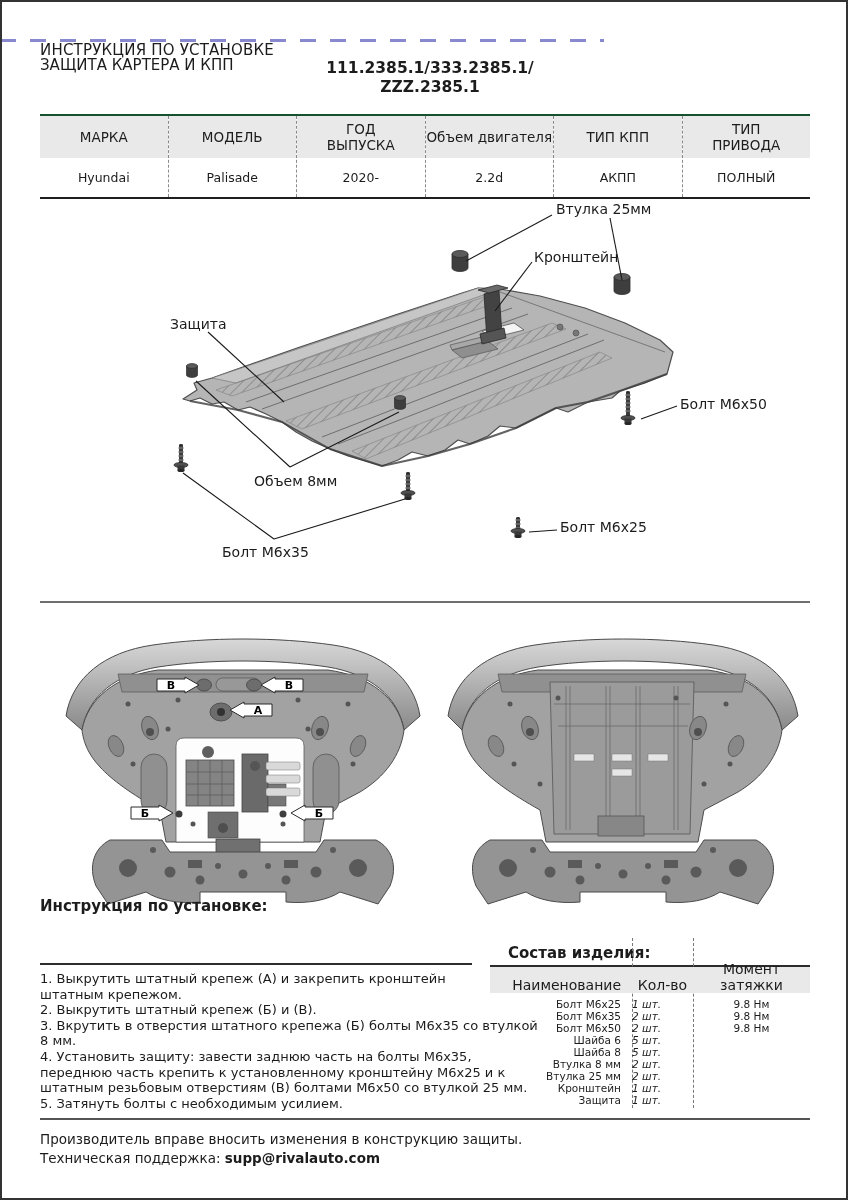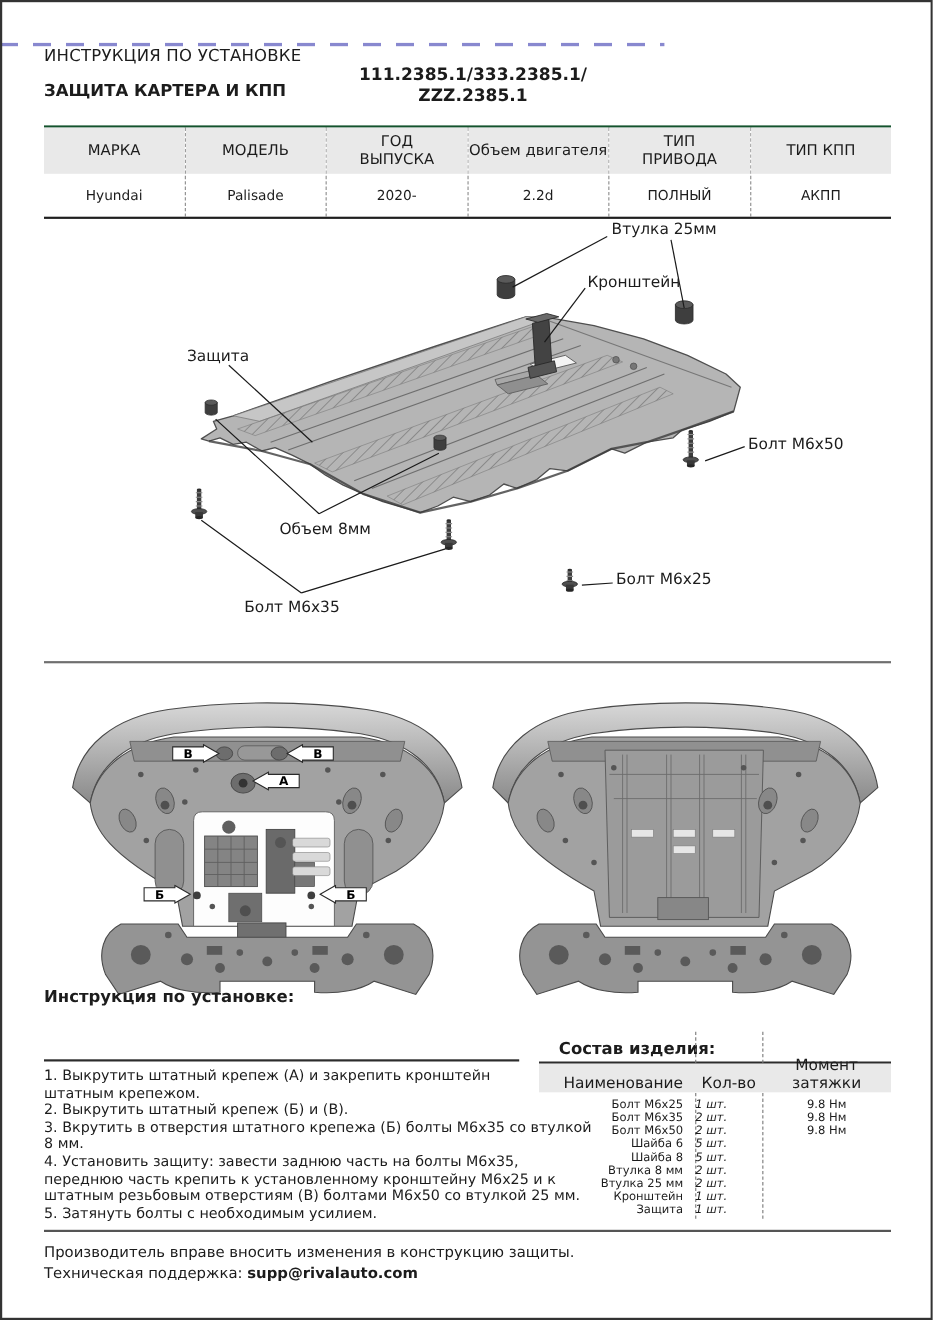--- a/index.html
+++ b/index.html
@@ -7,21 +7,21 @@
     width:848px;height:1200px;position:relative;background:#fff;
     font-family:"DejaVu Sans","Liberation Sans",sans-serif;color:#1c1c1c;
     overflow:hidden;
   }
   .page-border{position:absolute;inset:0;border:2px solid #333;pointer-events:none;z-index:50;}
   
   .fold-line{position:absolute;left:0;top:39px;width:604px;height:3px;
     background:repeating-linear-gradient(90deg,#8888cf 0 16px,transparent 16px 30px);}
   
   .doc-title{position:absolute;left:40px;top:41px;font-size:15px;letter-spacing:.2px;}
-  .doc-subtitle{position:absolute;left:40px;top:73px;font-size:15px;font-weight:bold;}
+  .doc-subtitle{position:absolute;left:40px;top:56px;font-size:15px;font-weight:normal;}
   .part-numbers{position:absolute;left:300px;top:59px;width:260px;text-align:center;
     font-size:15.5px;font-weight:bold;line-height:19px;white-space:pre-line;}
   
   .spec{position:absolute;left:40px;top:114px;width:770px;display:flex;
     border-top:2px solid #14532d;border-bottom:2px solid #1f1f1f;box-sizing:border-box;}
   .spec-col{flex:1;border-right:1px dashed #8a8a8a;}
   .spec-col:last-child{border-right:none;}
   .spec-h{height:42px;background:#e9e9e9;display:flex;align-items:center;justify-content:center;
     font-size:13.5px;text-align:center;white-space:pre-line;line-height:16px;}
   .spec-v{height:39px;display:flex;align-items:center;justify-content:center;font-size:12.5px;}
@@ -78,27 +78,27 @@
   <div class="spec-col">
     <div class="spec-h">ГОД
 ВЫПУСКА</div>
     <div class="spec-v">2020-</div>
   </div>
   <div class="spec-col">
     <div class="spec-h">Объем двигателя</div>
     <div class="spec-v">2.2d</div>
   </div>
   <div class="spec-col">
+    <div class="spec-h">ТИП КПП</div>
+    <div class="spec-v">АКПП</div>
+  </div>
+  <div class="spec-col">
     <div class="spec-h">ТИП
 ПРИВОДА</div>
     <div class="spec-v">ПОЛНЫЙ</div>
-  </div>
-  <div class="spec-col">
-    <div class="spec-h">ТИП КПП</div>
-    <div class="spec-v">АКПП</div>
   </div>
 </div>
 
 <svg class="diagram-svg" width="848" height="395" viewBox="0 195 848 395">
   <defs>
     <pattern id="hatch" width="7" height="7" patternUnits="userSpaceOnUse" patternTransform="rotate(45)">
       <line x1="0" y1="0" x2="0" y2="7" stroke="#7d7d7d" stroke-width="1.4"></line>
     </pattern>
   </defs>
 

